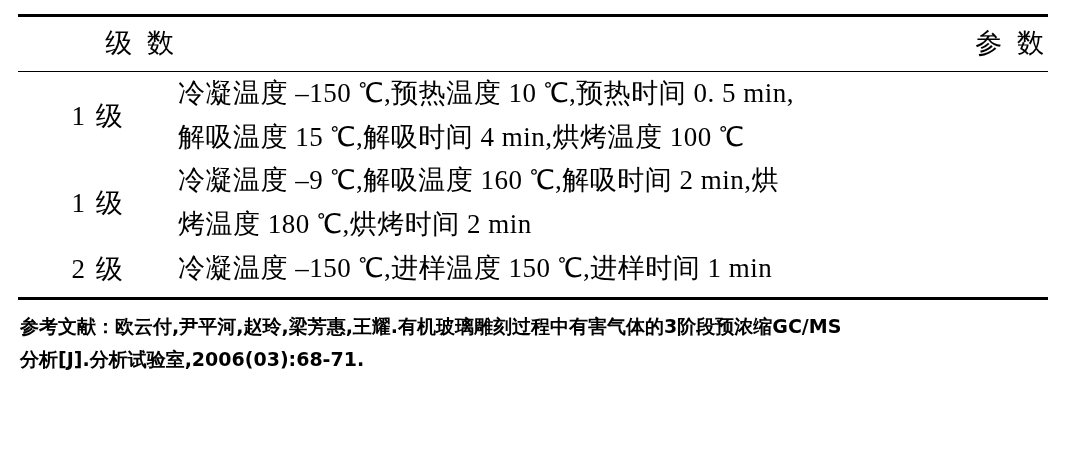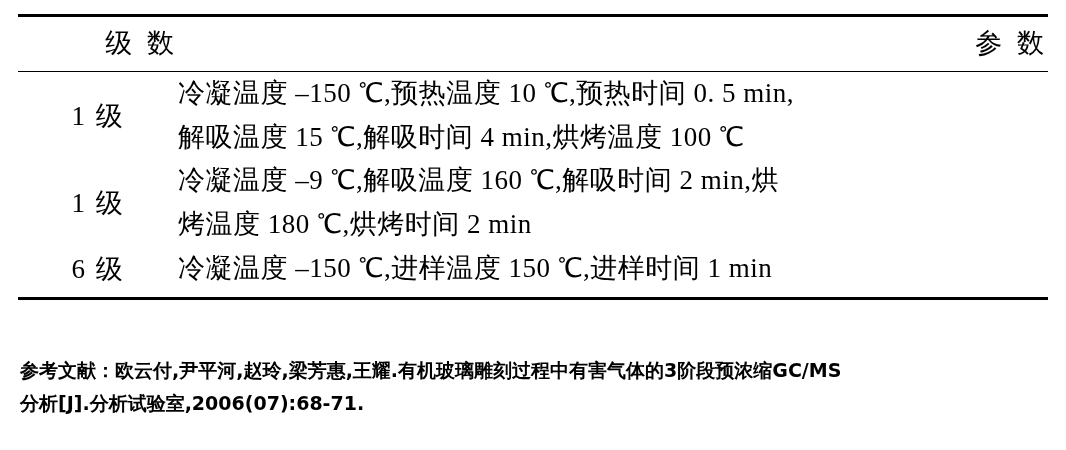--- a/index.html
+++ b/index.html
@@ -59,21 +59,20 @@
     border-top: 3px solid #000;
     margin-top: 6px;
   }
   .ref {
     font-family: "DejaVu Sans", "Liberation Sans", sans-serif;
     font-size: 19px;
     font-weight: bold;
     line-height: 1.75;
     padding: 10px 2px 0 2px;
     letter-spacing: 0px;
-    margin-top: 44px;
   }
   .param-line { display: block; white-space: nowrap; }
 </style>
 </head>
 <body>
 
 <div class="page">
 
   <table class="data-table">
     <colgroup>
@@ -100,28 +99,28 @@
 
       <tr class="body-row">
         <td class="level-cell">1 级</td>
         <td class="param-cell">
           <span class="param-line">冷凝温度 –9 ℃,解吸温度 160 ℃,解吸时间 2 min,烘</span>
           <span class="param-line">烤温度 180 ℃,烘烤时间 2 min</span>
         </td>
       </tr>
 
       <tr class="body-row">
-        <td class="level-cell">6 级</td>
+        <td class="level-cell">2 级</td>
         <td class="param-cell">
           <span class="param-line">冷凝温度 –150 ℃,进样温度 150 ℃,进样时间 1 min</span>
         </td>
       </tr>
     </tbody>
   </table>
 
   <div class="bottom-rule"></div>
 
   <div class="ref">
     <div>参考文献：欧云付,尹平河,赵玲,梁芳惠,王耀.有机玻璃雕刻过程中有害气体的3阶段预浓缩GC/MS</div>
-    <div>分析[J].分析试验室,2006(07):68-71.</div>
+    <div>分析[J].分析试验室,2006(03):68-71.</div>
   </div>
 
 </div>
 
 </body></html>

